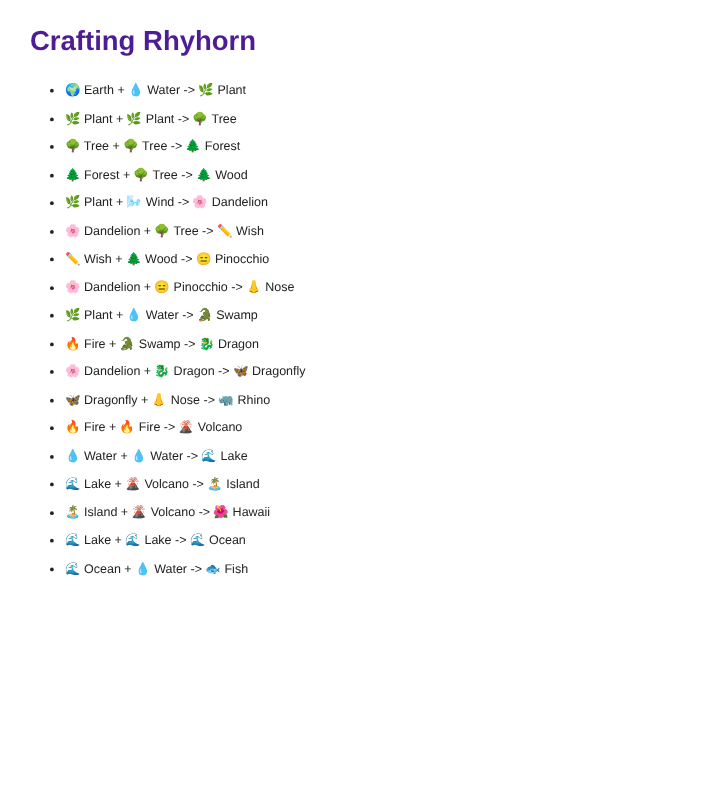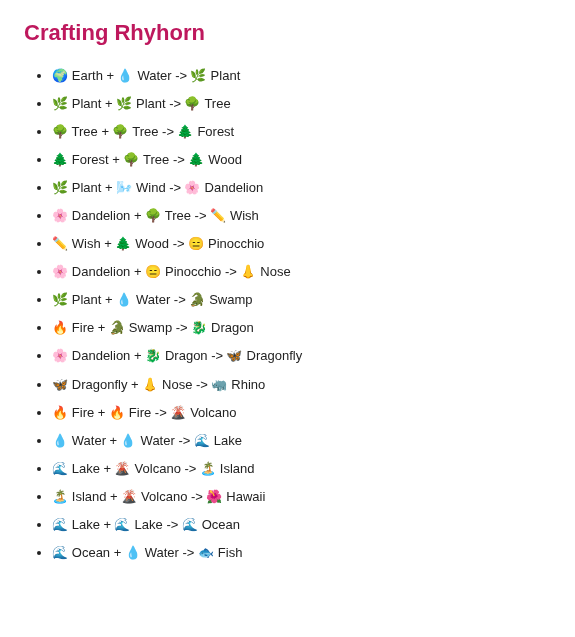--- a/index.html
+++ b/index.html
@@ -8,29 +8,29 @@
       background: #ffffff;
       width: 575px;
       min-height: 637px;
       padding: 20px 24px;
       color: #222;
     }
     h1 {
       font-size: 22px;
       font-weight: bold;
       margin-bottom: 16px;
-      color: #be185d;
+      color: #4c1d95;
     }
     ul {
       list-style: disc;
       padding-left: 28px;
       line-height: 1.85;
     }
     ul li {
-      font-size: 13px;
+      font-size: 10px;
       padding: 2px 0;
     }
   </style>
 </head>
 <body>
 
 <h1>Crafting Rhyhorn</h1>
 
 <ul id="recipe-list">
 <li>🌍 Earth + 💧 Water -&gt; 🌿 Plant</li>

